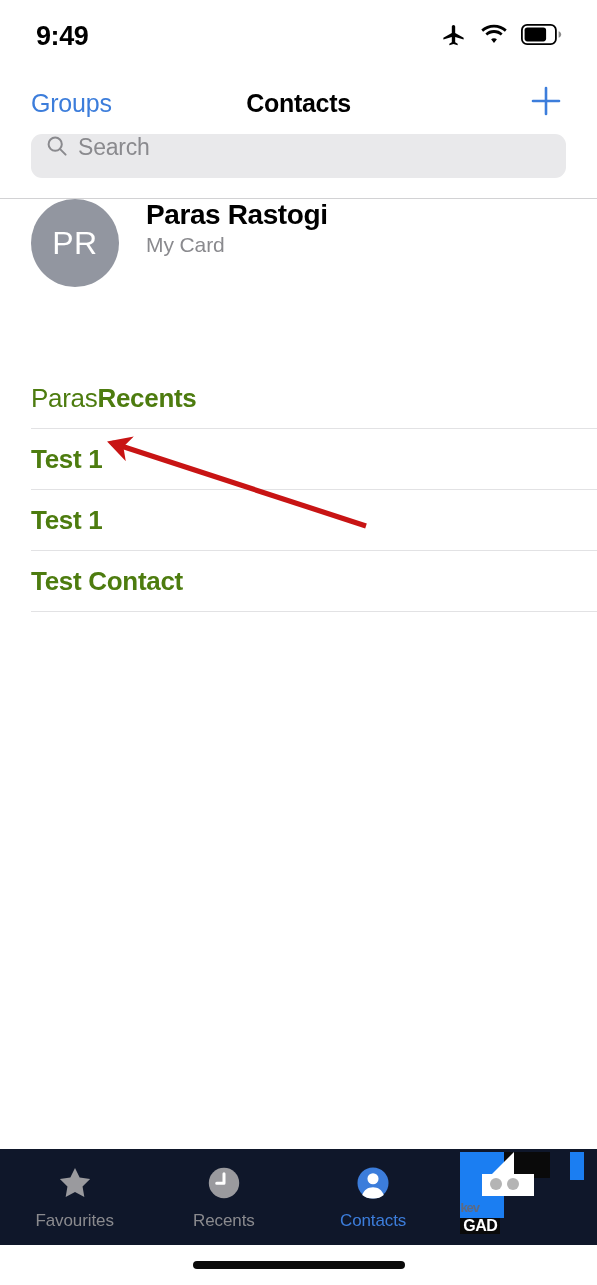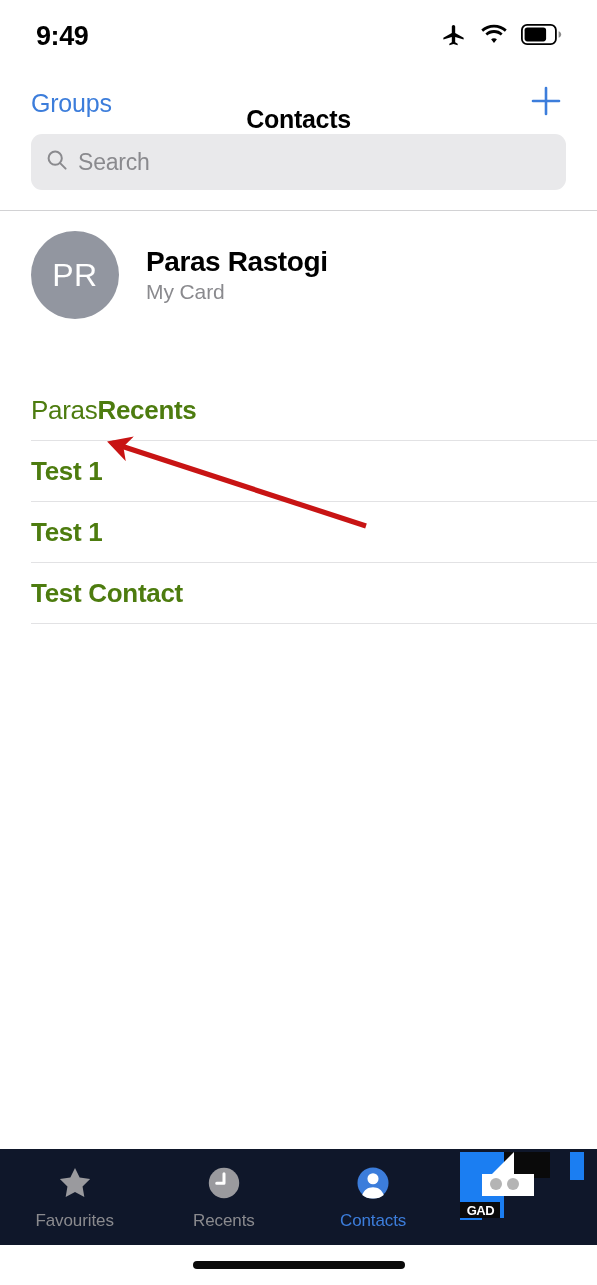--- a/index.html
+++ b/index.html
@@ -27,58 +27,58 @@
   }
   .status-time {
     font-size:27px; font-weight:bold; letter-spacing:-0.4px; color:#000;
   }
   .status-icons { display:flex; align-items:center; gap:13px; }
   .icn { display:block; }
 
   
   .navbar {
     height:62px; position:relative;
-    display:flex; align-items:flex-end;
+    display:flex; align-items:center;
     flex:0 0 auto;
   }
   .nav-left {
     position:absolute; left:31px; top:50%; transform:translateY(-50%);
     font-size:25px; color:#3c7ddb; letter-spacing:-0.2px;
   }
   .nav-title {
     width:100%; text-align:center;
     font-size:25px; font-weight:bold; color:#000; letter-spacing:-0.3px;
   }
   .nav-right {
     position:absolute; right:33px; top:50%; transform:translateY(-50%);
     width:36px; height:36px; display:flex; align-items:center; justify-content:center;
   }
 
   
   .search-wrap { padding:0 31px 20px 31px; flex:0 0 auto; }
   .search-field {
-    height:56px; background:#e9e9eb; border-radius:11px;
-    display:flex; align-items:center; padding:0 14px; gap:9px;
+    height:44px; background:#e9e9eb; border-radius:11px;
+    display:flex; padding:0 14px; gap:9px;
   }
   .search-text {
     font-size:23px; color:#8a8a8e; letter-spacing:-0.2px;
   }
 
   .hr-full {
     height:1px; background:#d2d2d4; width:100%;
     flex:0 0 auto;
   }
   .hr-inset {
     height:1px; background:#e2e2e4; margin-left:31px;
     flex:0 0 auto;
   }
 
   
   .mycard {
-    height:128px; display:flex; align-items:center;
+    height:128px; display:flex; align-items:flex-start;
     padding-left:31px; gap:27px; flex:0 0 auto;
   }
   .avatar {
     width:88px; height:88px; border-radius:50%;
     background:#9296a0;
     display:flex; align-items:center; justify-content:center;
     color:#fff; font-size:32px; letter-spacing:0.5px;
     flex:0 0 auto;
   }
   .mycard-text { display:flex; flex-direction:column; gap:2px; }
@@ -125,22 +125,22 @@
   .g-blue3 { left:0px;  top:34px; width:44px; height:34px; background:#1b7ef2; }
   .g-black { left:44px; top:2px;  width:46px; height:26px; background:#0a0a0a; }
   .g-tri   { left:26px; top:2px;  width:0; height:0;
              border-left:28px solid transparent; border-bottom:28px solid #ffffff; }
   .g-white { left:22px; top:24px; width:52px; height:22px; background:#ffffff; }
   .g-dot1  { left:30px; top:28px; width:12px; height:12px; border-radius:50%; background:#b4b4b4; }
   .g-dot2  { left:47px; top:28px; width:12px; height:12px; border-radius:50%; background:#b4b4b4; }
   .g-bar   { left:110px; top:2px; width:14px; height:28px; background:#1b7ef2; }
   .g-kev   { left:0px;  top:52px; font-size:13px; font-weight:bold; color:#5d6a83;
              letter-spacing:-1px; line-height:12px; }
-  .g-gad   { left:0px;  top:52px; width:40px; height:16px; background:#0a0a0a;
-             color:#fff; font-size:13px; font-weight:bold; letter-spacing:-0.5px;
+  .g-gad   { left:0px;  top:68px; width:40px; height:16px; background:#0a0a0a;
+             color:#fff; font-size:16px; font-weight:bold; letter-spacing:-0.5px;
              display:flex; align-items:center; justify-content:center; }
 
   
   .home-area { height:40px; display:flex; align-items:center; justify-content:center; flex:0 0 auto; }
   .home-bar { width:212px; height:8px; border-radius:4px; background:#0a0a0a; }
 
   
   .arrow-layer { position:absolute; inset:0; pointer-events:none; }
 </style>
 </head>

